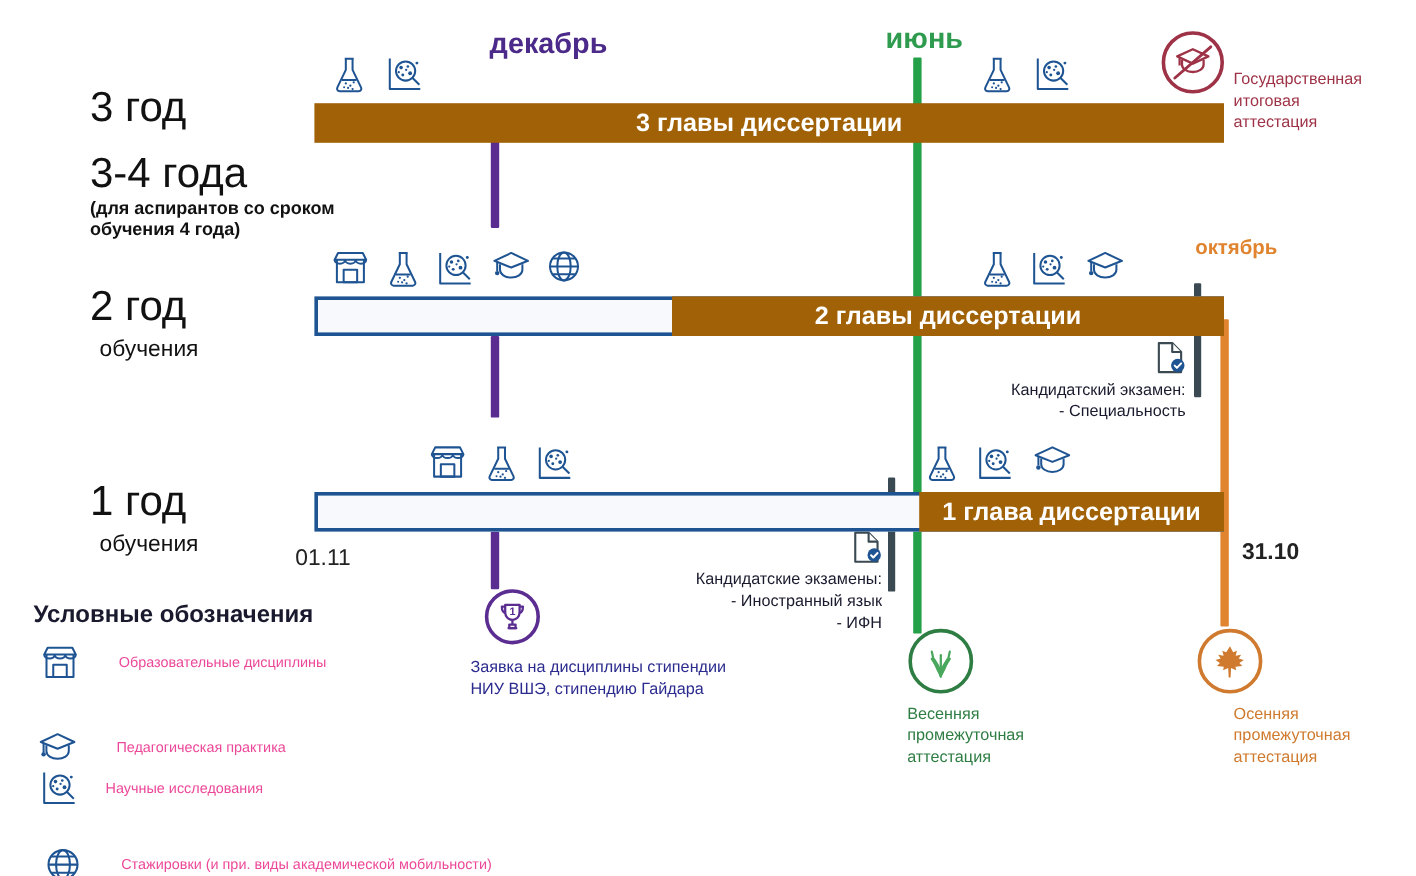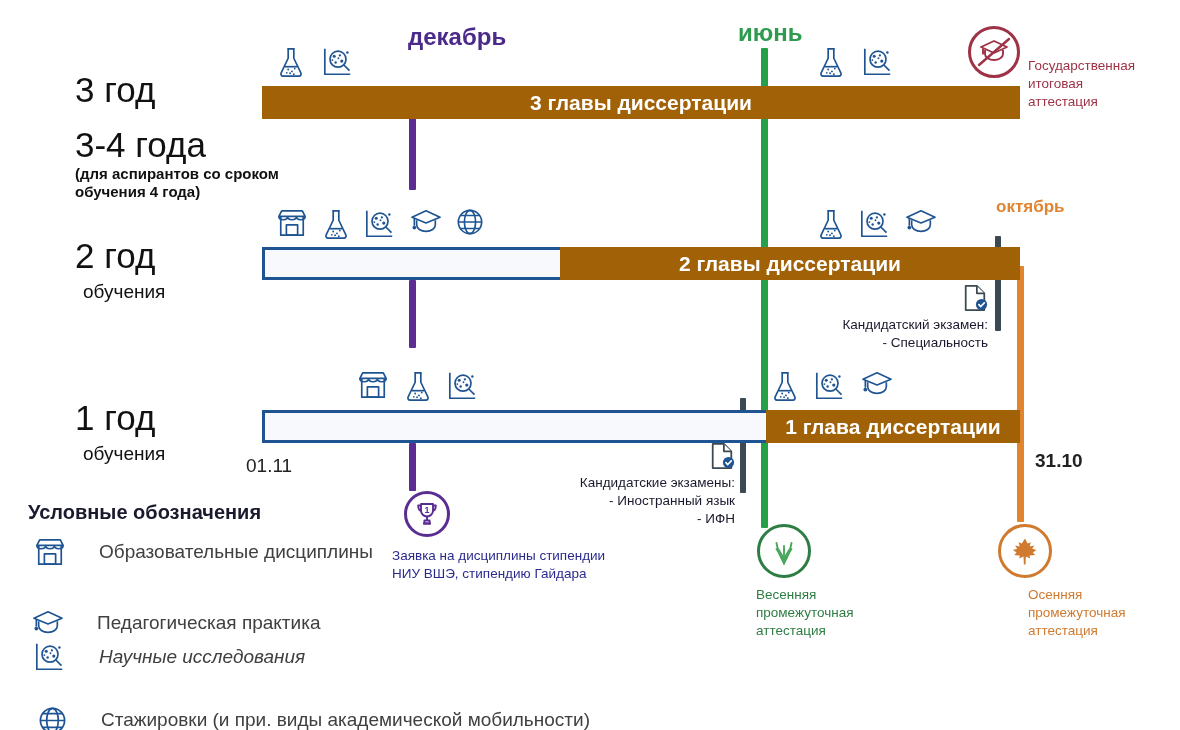--- a/index.html
+++ b/index.html
@@ -34,21 +34,21 @@
   .month{font-size:24px;font-weight:600;white-space:nowrap;}
 
   
   .annot{font-size:13.5px;color:#1a1a2e;line-height:1.35;text-align:right;white-space:nowrap;}
   .annot-c{font-size:13.5px;line-height:1.35;white-space:nowrap;}
   .datelabel{font-size:19px;color:#222;white-space:nowrap;}
 
   
   .legend-title{font-size:20px;font-weight:700;color:#1a1a2e;}
   .legend-row{position:absolute;display:flex;align-items:center;gap:14px;}
-  .legend-text{font-size:19px;color:#404040;white-space:nowrap;}
+  .legend-text{font-size:12px;color:#ec4899;white-space:nowrap;}
   .legend-ico{width:34px;height:34px;display:flex;align-items:center;justify-content:center;}
 
   
   .badge{position:absolute;border-radius:50%;box-sizing:border-box;
          display:flex;align-items:center;justify-content:center;background:#fff;}
   .badge-cap{font-size:13.5px;line-height:1.35;white-space:nowrap;}
 
   .ico{display:block;}
 </style>
 </head>
@@ -529,21 +529,21 @@
           <circle cx="13" cy="11" r="1.6"></circle>
             <circle cx="19" cy="10" r="1.2"></circle>
           <circle cx="21" cy="16" r="1.7"></circle>
             <circle cx="14.5" cy="17.5" r="1.3"></circle>
           <circle cx="17.5" cy="13" r="1"></circle>
             <circle cx="11" cy="15" r="1"></circle>
           <circle cx="27" cy="7" r="1.3"></circle>
         </g>
       </svg>
     </span>
-    <span class="legend-text" style="margin-left:18px;font-style:italic;">Научные исследования</span>
+    <span class="legend-text" style="margin-left:7px;">Научные исследования</span>
   </div>
 
   <div class="legend-row" style="left:35px;top:703px;">
     <span class="legend-ico">
       <svg class="ico" width="29" height="29" viewBox="0 0 30 30">
         <g fill="none" stroke="#1f5493" stroke-width="1.8">
           <circle cx="15" cy="15" r="12.5"></circle>
           <ellipse cx="15" cy="15" rx="6" ry="12.5"></ellipse>
           <path d="M2.5 15h25M4.6 8h20.8M4.6 22h20.8"></path>
         </g>

